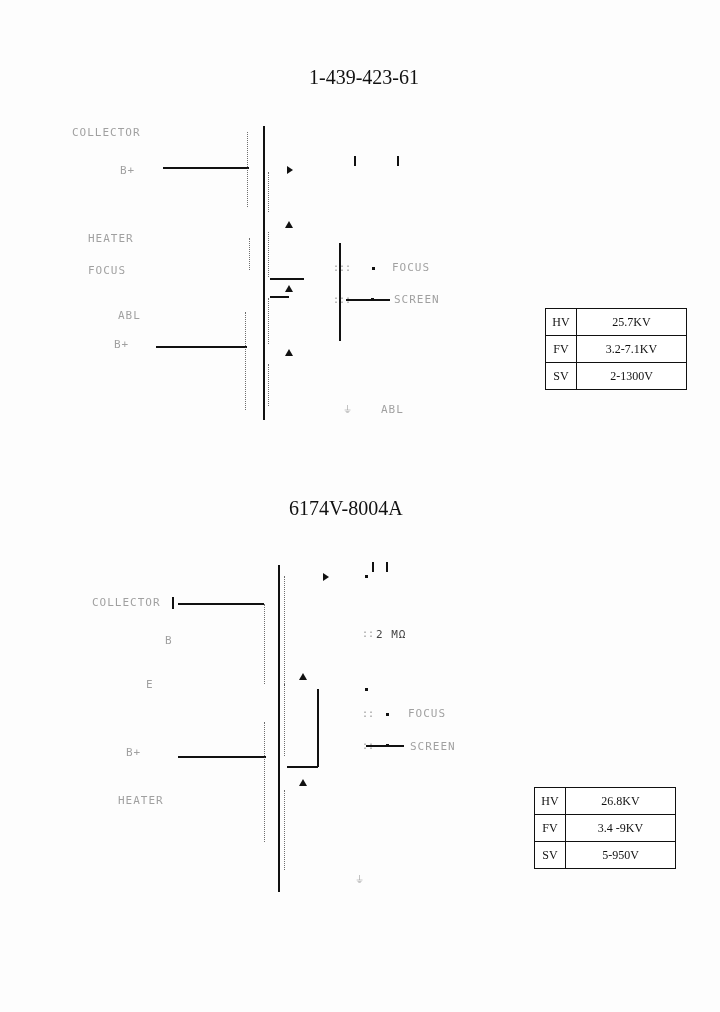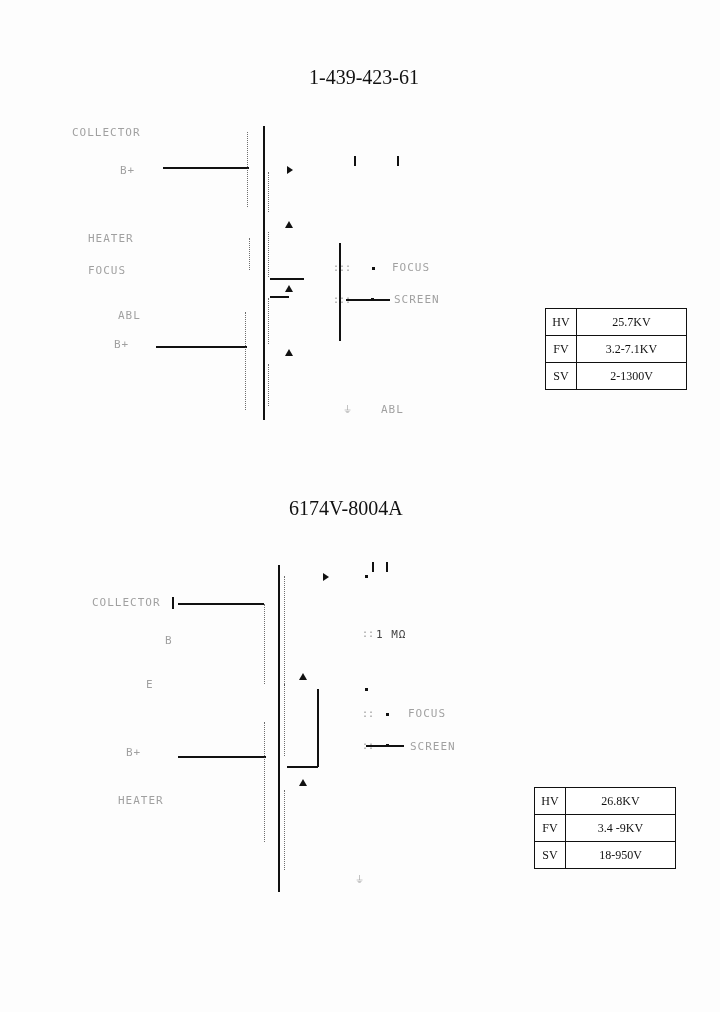--- a/index.html
+++ b/index.html
@@ -114,21 +114,21 @@
 
   <div class="tri-right" style="left:323px;top:573px;"></div>
   <div class="tri-up" style="left:299px;top:673px;"></div>
   <div class="tri-up" style="left:299px;top:779px;"></div>
 
   <div class="node" style="left:365px;top:575px;"></div>
   <div class="abs" style="left:372px;top:562px;width:1.5px;height:10px;background:#111;"></div>
   <div class="abs" style="left:386px;top:562px;width:1.5px;height:10px;background:#111;"></div>
 
   <div class="coil" style="left:362px;top:628px;">::</div>
-  <div class="abs lbl" style="left:376px;top:628px;opacity:.85;color:#222;">1 MΩ</div>
+  <div class="abs lbl" style="left:376px;top:628px;opacity:.85;color:#222;">2 MΩ</div>
 
   <div class="node" style="left:365px;top:688px;"></div>
   <div class="coil" style="left:362px;top:708px;">::</div>
   <div class="node" style="left:386px;top:713px;"></div>
   <div class="abs lbl" style="left:408px;top:707px;">FOCUS</div>
   <div class="coil" style="left:362px;top:740px;">::</div>
   <div class="hline" style="left:366px;top:745px;width:38px;"></div>
   <div class="node" style="left:386px;top:744px;"></div>
   <div class="abs lbl" style="left:410px;top:740px;">SCREEN</div>
 
@@ -139,17 +139,17 @@
         <tr>
       <td class="k">HV</td>
       <td class="v">26.8KV</td>
     </tr>
     <tr>
       <td class="k">FV</td>
       <td class="v">3.4 -9KV</td>
     </tr>
     <tr>
       <td class="k">SV</td>
-      <td class="v">18-950V</td>
+      <td class="v">5-950V</td>
     </tr>
   </tbody>
     </table>
 </div>
 
 </body></html>

